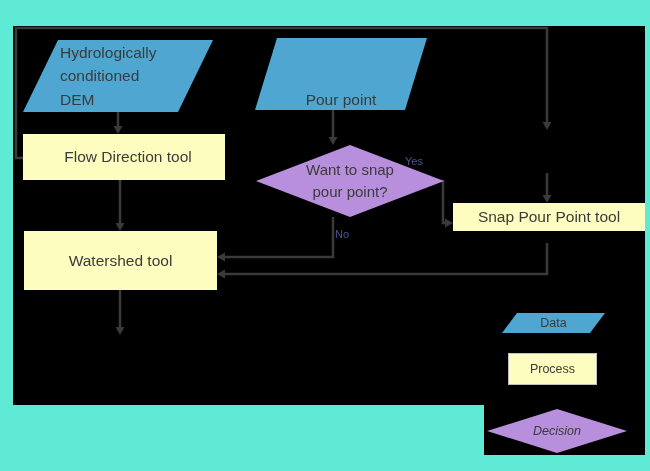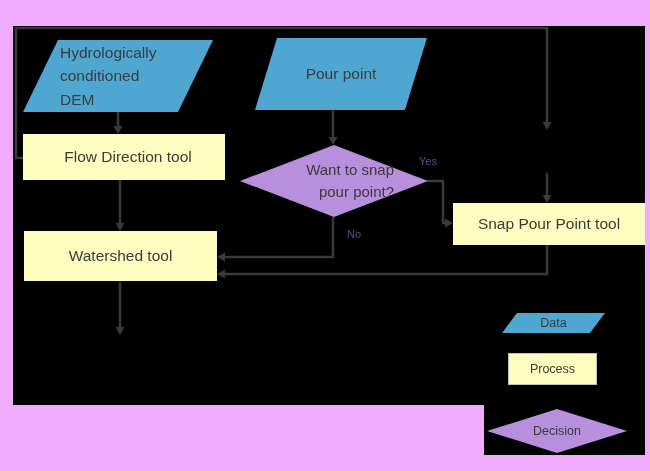--- a/index.html
+++ b/index.html
@@ -1,35 +1,35 @@
 <!DOCTYPE html>
 <html><head>
 <meta charset="utf-8">
 <style>
   html,body{margin:0;padding:0;background:#fff;}
   #canvas{
-    position:relative;width:650px;height:471px;background:#f0abfc;overflow:hidden;
+    position:relative;width:650px;height:471px;background:#5eead4;overflow:hidden;
     font-family:"Liberation Sans", sans-serif;color:#3b3b3b;
   }
   .bg{position:absolute;background:#000000;}
   .node{position:absolute;display:flex;align-items:center;justify-content:center;
         text-align:center;font-size:15px;line-height:20px;color:#3b3b3b;}
   .data-shape{background:#4fa7d1;filter:drop-shadow(0 0 1px #8a8a8a);}
   .process{background:#fdfdc0;}
   .decision-shape{background:#b88fdc;filter:drop-shadow(0 0 1.5px #bfb3c9);}
   .clip-dem{clip-path:polygon(35px 0,190px 0,155px 72px,0 72px);}
-  .clip-pour{clip-path:polygon(22px 0,172px 0,150px 72px,0 72px);}
+  .clip-pour{clip-path:polygon(22px 0,172px 0,150px 72px,0 72px);align-items:flex-end;}
   .clip-watershed{clip-path:polygon(36px 0,190px 0,154px 70px,0 70px);}
   .clip-diamond{clip-path:polygon(50% 0,100% 50%,50% 100%,0 50%);}
   .clip-legend-data{clip-path:polygon(15px 0,103px 0,88px 20px,0 20px);}
   .dem-text{width:116px;text-align:left;font-size:15.5px;line-height:23.5px;}
   .big-label{font-size:15.5px;}
   .diamond-text{width:120px;line-height:22.5px;}
   .legend-label{font-size:12.5px;}
-  .edge-label{position:absolute;font-size:11px;color:#4e548c;line-height:13px;text-align:right;}
+  .edge-label{position:absolute;font-size:11px;color:#4e548c;line-height:13px;}
   .connectors{position:absolute;left:0;top:0;}
   .connectors path{fill:none;stroke:#3a3a3a;stroke-width:2.5px;}
   .connectors polygon{fill:#3a3a3a;stroke:none;}
   .process-bordered{border:1px solid #c0c0c0;box-sizing:border-box;}
 </style>
 </head>
 <body>
 
 <div id="canvas">
 
@@ -72,41 +72,41 @@
 
   <div class="node data-shape clip-pour big-label" style="left:255px;top:38px;width:172px;height:72px;">
     <div>Pour point</div>
   </div>
 
   <div class="node process big-label" style="left:23px;top:134px;width:194px;height:46px;padding-left:8px;">
     <div>Flow Direction tool</div>
   </div>
 
 
-  <div class="node process big-label" style="left:453px;top:203px;width:192px;height:42px;">
+  <div class="node process big-label" style="left:453px;top:203px;width:192px;height:28px;">
     <div>Snap Pour Point tool</div>
   </div>
 
-  <div class="node decision-shape clip-diamond" style="left:240px;top:145px;width:188px;height:72px;text-align:right;">
+  <div class="node decision-shape clip-diamond" style="left:256px;top:145px;width:188px;height:72px;">
     <div class="diamond-text">Want to snap pour point?</div>
   </div>
 
-  <div class="node process big-label" style="left:24px;top:231px;width:193px;height:50px;">
+  <div class="node process big-label" style="left:24px;top:231px;width:193px;height:59px;">
     <div>Watershed tool</div>
   </div>
 
 
   <div class="edge-label" style="left:405px;top:155px;width:32px;">Yes</div>
   <div class="edge-label" style="left:303px;top:228px;width:26px;padding-left:32px;">No</div>
 
   <div class="node process process-bordered legend-label" style="left:508px;top:353px;width:89px;height:32px;">
     <div>Process</div>
   </div>
 
   <div class="node data-shape clip-legend-data legend-label" style="left:502px;top:313px;width:103px;height:20px;">
     <div>Data</div>
   </div>
 
-  <div class="node decision-shape clip-diamond legend-label" style="left:487px;top:409px;width:140px;height:44px;">
+  <div class="node decision-shape clip-diamond legend-label" style="left:487px;top:409px;width:140px;height:44px;font-style:italic;">
     <div>Decision</div>
   </div>
 
 </div>
 
 </body></html>

